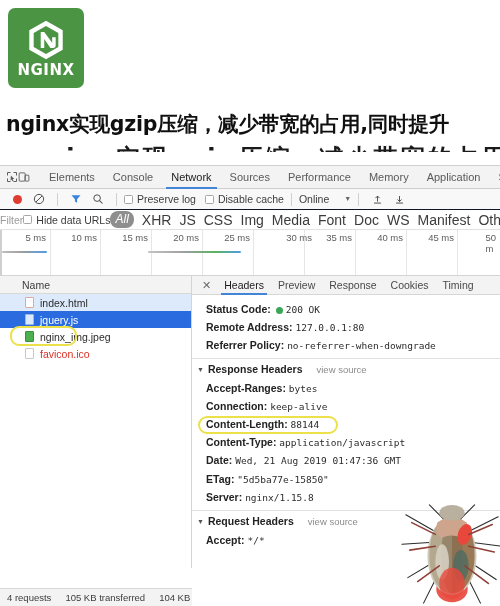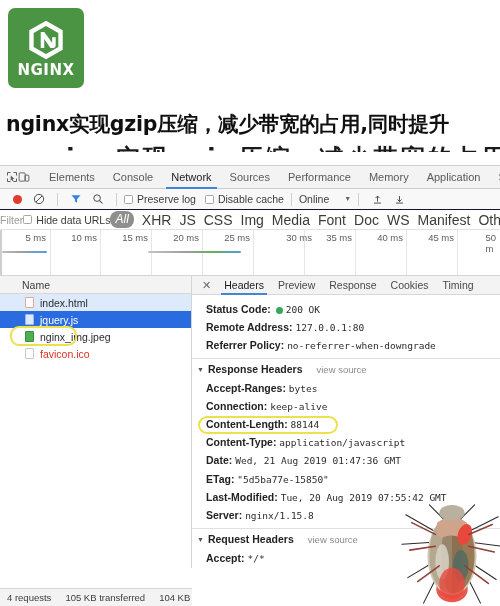--- a/index.html
+++ b/index.html
@@ -395,24 +395,20 @@
             <span class="hkey">Content-Type:</span>
             <span class="hval">application/javascript</span>
           </div>
           <div class="hrow">
             <span class="hkey">Date:</span>
             <span class="hval">Wed, 21 Aug 2019 01:47:36 GMT</span>
           </div>
           <div class="hrow">
             <span class="hkey">ETag:</span>
             <span class="hval">"5d5ba77e-15850"</span>
-          </div>
-          <div class="hrow">
-            <span class="hkey">Last-Modified:</span>
-            <span class="hval">Tue, 20 Aug 2019 07:55:42 GMT</span>
           </div>
           <div class="hrow">
             <span class="hkey">Server:</span>
             <span class="hval">nginx/1.15.8</span>
           </div>
 
           <div class="sec-head">
             <span class="tri">▼</span>
             <span class="sec-title">Request Headers</span>
             <span class="view-src">view source</span>

